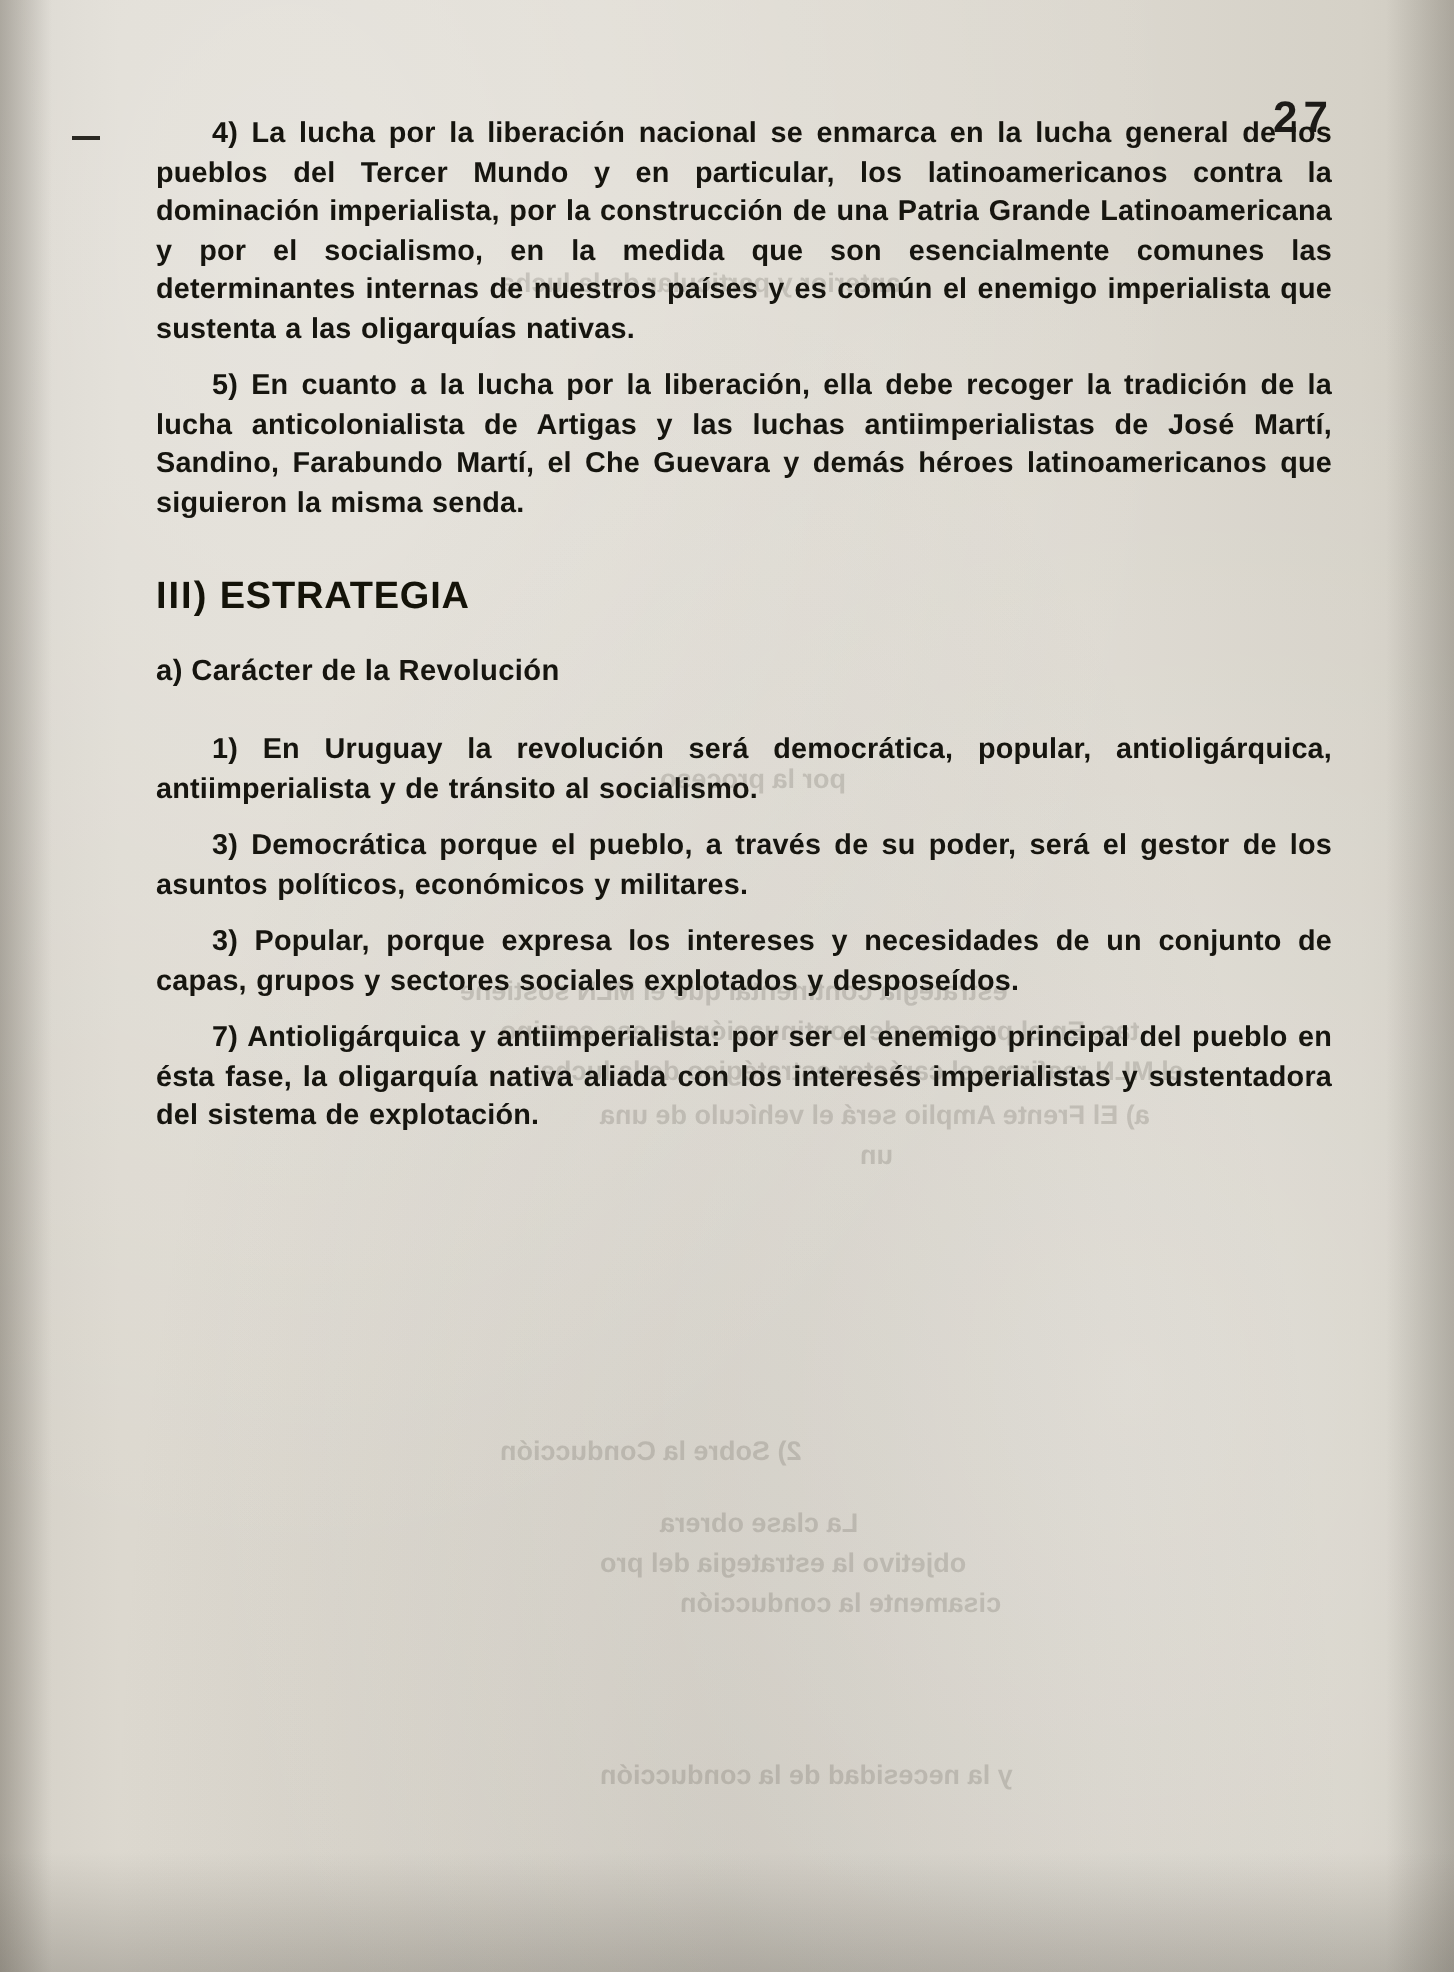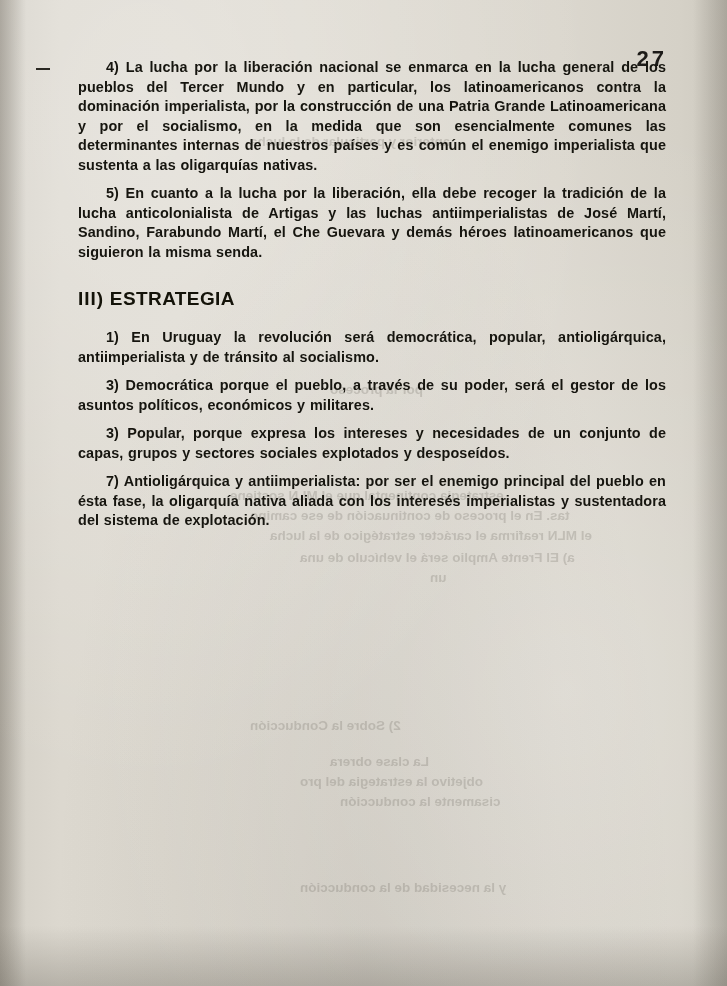--- a/index.html
+++ b/index.html
@@ -140,20 +140,21 @@
 
   <div class="content">
     <p class="indent">4) La lucha por la liberación nacional se enmarca en la lucha general de los pueblos del Tercer Mundo y en particular, los latinoamericanos contra la dominación imperialista, por la construcción de una Patria Grande Latinoamericana y por el socialismo, en la medida que son esencialmente comunes las determinantes internas de nuestros países y es común el enemigo imperialista que sustenta a las oligarquías nativas.</p>
     <p class="indent">5) En cuanto a la lucha por la liberación, ella debe recoger la tradición de la lucha anticolonialista de Artigas y las luchas antiimperialistas de José Martí, Sandino, Farabundo Martí, el Che Guevara y demás héroes latinoamericanos que siguieron la misma senda.</p>
 
     <h2 class="section">
       <span class="numeral">III)</span>
       <span>ESTRATEGIA</span>
     </h2>
 
+    <h3 class="subsection">a) Carácter de  la Revolución</h3>
 
     <p class="indent">1) En Uruguay la revolución será democrática, popular, antioligárquica, antiimperialista y de tránsito al socialismo.</p>
     <p class="indent">3) Democrática porque el pueblo, a través de su poder, será el gestor de los asuntos políticos, económicos y militares.</p>
     <p class="indent">3) Popular, porque expresa los intereses y necesidades de un conjunto de capas, grupos y sectores sociales explotados y desposeídos.</p>
     <p class="indent">7) Antioligárquica y antiimperialista: por ser el enemigo principal del pueblo en ésta fase, la oligarquía nativa aliada con los interesés imperialistas y sustentadora del sistema de explotación.</p>
   </div>
 
   <div class="edge-shadow-left"></div>
   <div class="edge-shadow-right"></div>
   <div class="edge-shadow-bottom"></div>

